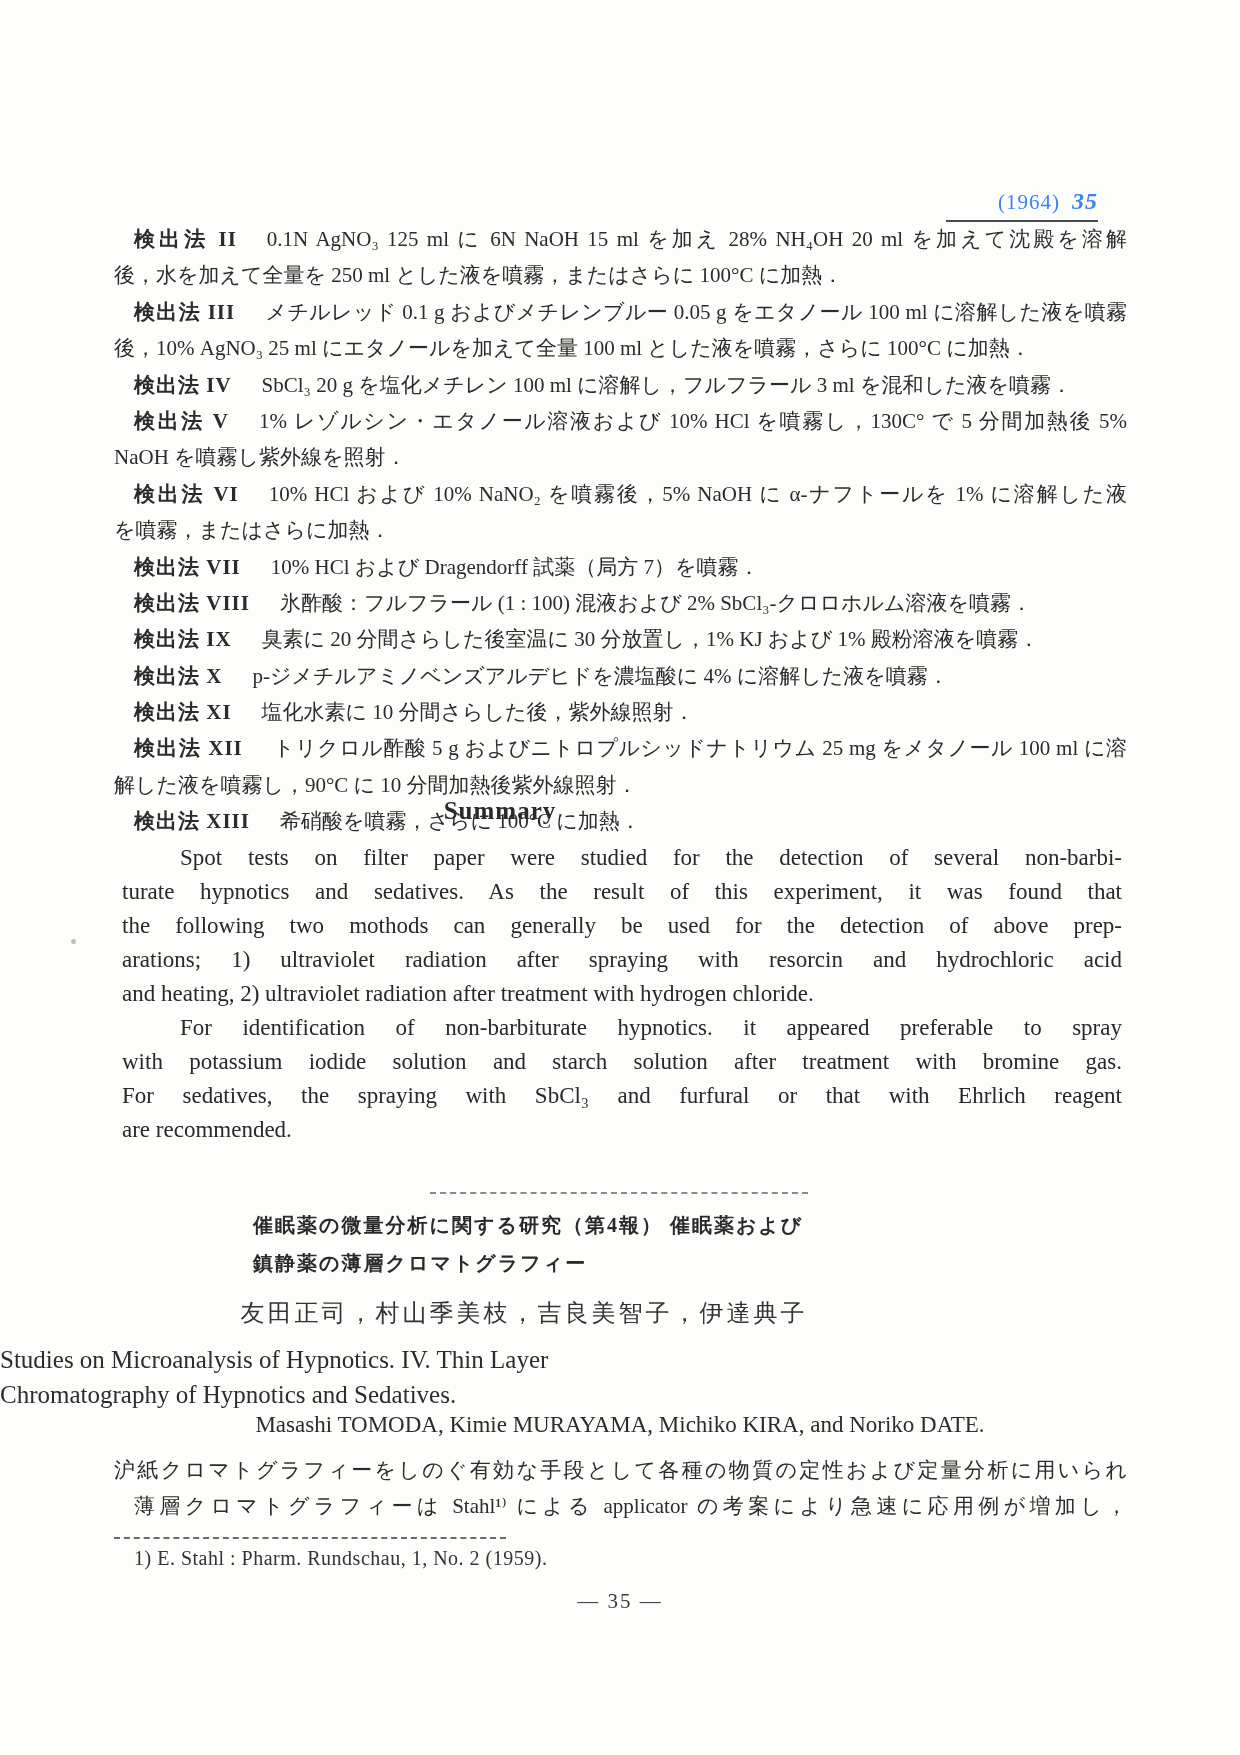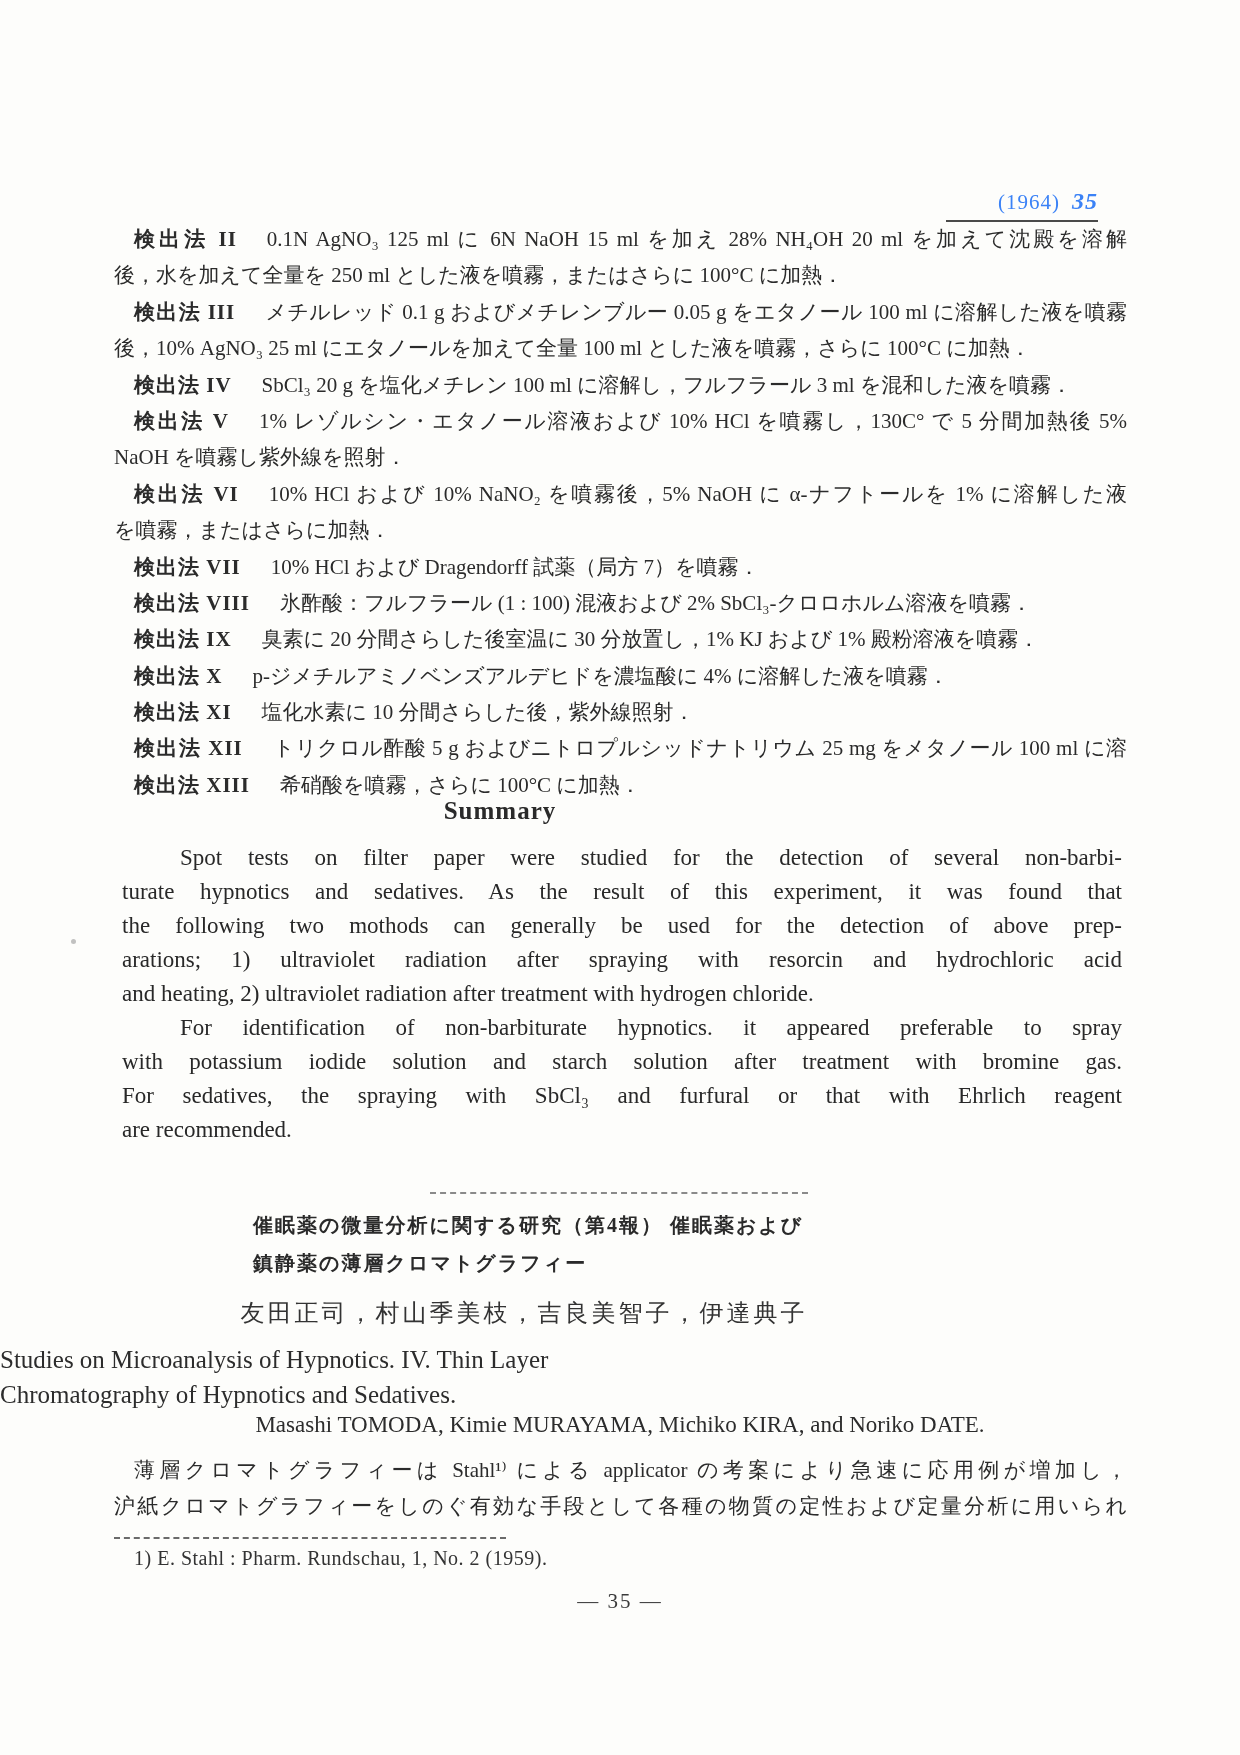--- a/index.html
+++ b/index.html
@@ -70,20 +70,21 @@
     <div class="mline full ind"><span class="mlabel">検出法 V</span><span>1% レゾルシン・エタノール溶液および 10% HCl を噴霧し，130C° で 5 分間加熱後 5%</span></div>
     <div class="mline wrap">NaOH を噴霧し紫外線を照射．</div>
     <div class="mline full ind"><span class="mlabel">検出法 VI</span><span>10% HCl および 10% NaNO₂ を噴霧後，5% NaOH に α-ナフトールを 1% に溶解した液</span></div>
     <div class="mline wrap">を噴霧，またはさらに加熱．</div>
     <div class="mline ind wrap"><span class="mlabel">検出法 VII</span><span>10% HCl および Dragendorff 試薬（局方 7）を噴霧．</span></div>
     <div class="mline ind wrap"><span class="mlabel">検出法 VIII</span><span>氷酢酸：フルフラール (1 : 100) 混液および 2% SbCl₃-クロロホルム溶液を噴霧．</span></div>
     <div class="mline ind wrap"><span class="mlabel">検出法 IX</span><span>臭素に 20 分間さらした後室温に 30 分放置し，1% KJ および 1% 殿粉溶液を噴霧．</span></div>
     <div class="mline ind wrap"><span class="mlabel">検出法 X</span><span>p-ジメチルアミノベンズアルデヒドを濃塩酸に 4% に溶解した液を噴霧．</span></div>
     <div class="mline ind wrap"><span class="mlabel">検出法 XI</span><span>塩化水素に 10 分間さらした後，紫外線照射．</span></div>
     <div class="mline full ind"><span class="mlabel">検出法 XII</span><span>トリクロル酢酸 5 g およびニトロプルシッドナトリウム 25 mg をメタノール 100 ml に溶</span></div>
+    <div class="mline wrap">解した液を噴霧し，90°C に 10 分間加熱後紫外線照射．</div>
     <div class="mline ind wrap"><span class="mlabel">検出法 XIII</span><span>希硝酸を噴霧，さらに 100°C に加熱．</span></div>
   </div>
 
   <div class="sum-head">Summary</div>
   <div class="summary">
     <div class="sline full ind">Spot tests on filter paper were studied for the detection of several non-barbi-</div>
     <div class="sline full">turate hypnotics and sedatives.  As the result of this experiment, it was found that</div>
     <div class="sline full">the following two mothods can generally be used for the detection of above prep-</div>
     <div class="sline full">arations; 1) ultraviolet radiation after spraying with resorcin and hydrochloric acid</div>
     <div class="sline">and heating, 2) ultraviolet radiation after treatment with hydrogen chloride.</div>
@@ -100,22 +101,22 @@
     <div>鎮静薬の薄層クロマトグラフィー</div>
   </div>
   <div class="ja-authors">友田正司，村山季美枝，吉良美智子，伊達典子</div>
   <div class="en-title">
     <div>Studies on Microanalysis of Hypnotics.  IV.   Thin Layer</div>
     <div>Chromatography of Hypnotics and Sedatives.</div>
   </div>
   <div class="en-authors">Masashi TOMODA, Kimie MURAYAMA, Michiko KIRA, and Noriko DATE.</div>
 
   <div class="intro">
+    <div class="iline">沪紙クロマトグラフィーをしのぐ有効な手段として各種の物質の定性および定量分析に用いられ</div>
     <div class="iline ind">薄層クロマトグラフィーは Stahl¹⁾ による applicator の考案により急速に応用例が増加し，</div>
-    <div class="iline">沪紙クロマトグラフィーをしのぐ有効な手段として各種の物質の定性および定量分析に用いられ</div>
   </div>
 
   <div class="fn-rule"></div>
   <div class="fn">1)   E. Stahl :   Pharm. Rundschau, 1, No. 2 (1959).</div>
 
   <div class="footer-pg">— 35 —</div>
 
   <div class="artifact"></div>
 </div>
 

